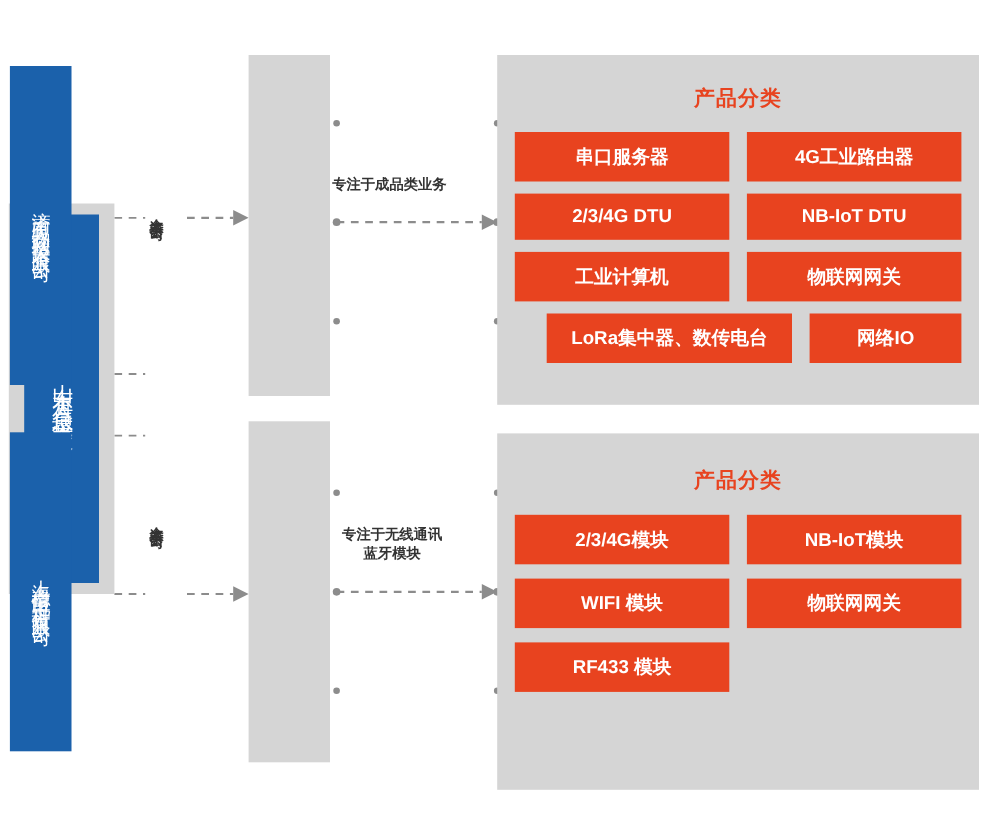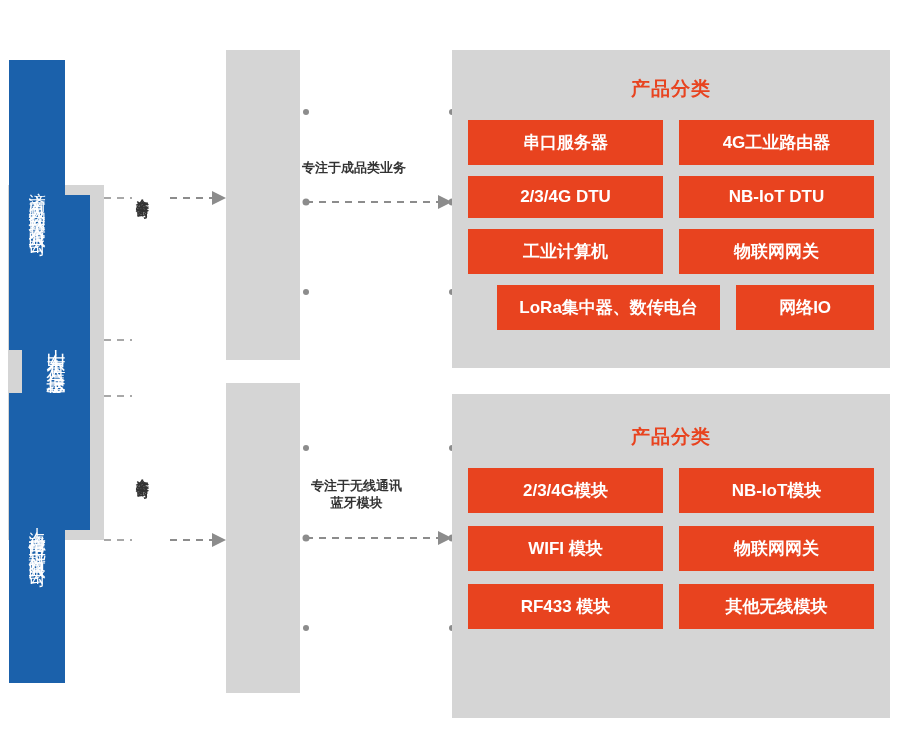--- a/index.html
+++ b/index.html
@@ -231,17 +231,16 @@
   </div>
 
   <div class="group" id="group2">
     <div class="group-title">产品分类</div>
     <div class="grid">
       <div class="chip">2/3/4G模块</div>
       <div class="chip">NB-IoT模块</div>
       <div class="chip">WIFI 模块</div>
       <div class="chip">物联网网关</div>
       <div class="chip">RF433 模块</div>
-      <div class="chip">其他无线模块</div>
     </div>
   </div>
 
 </div>
 
 </body></html>

